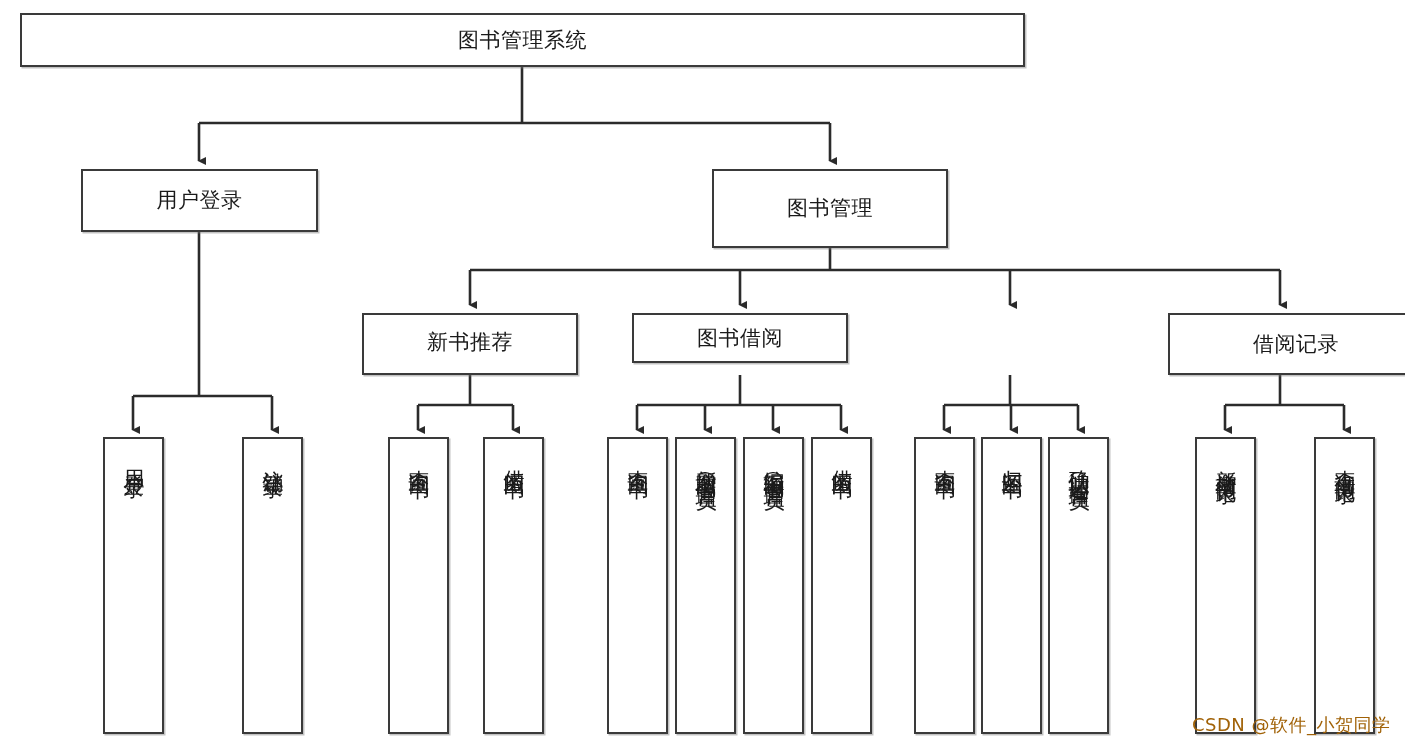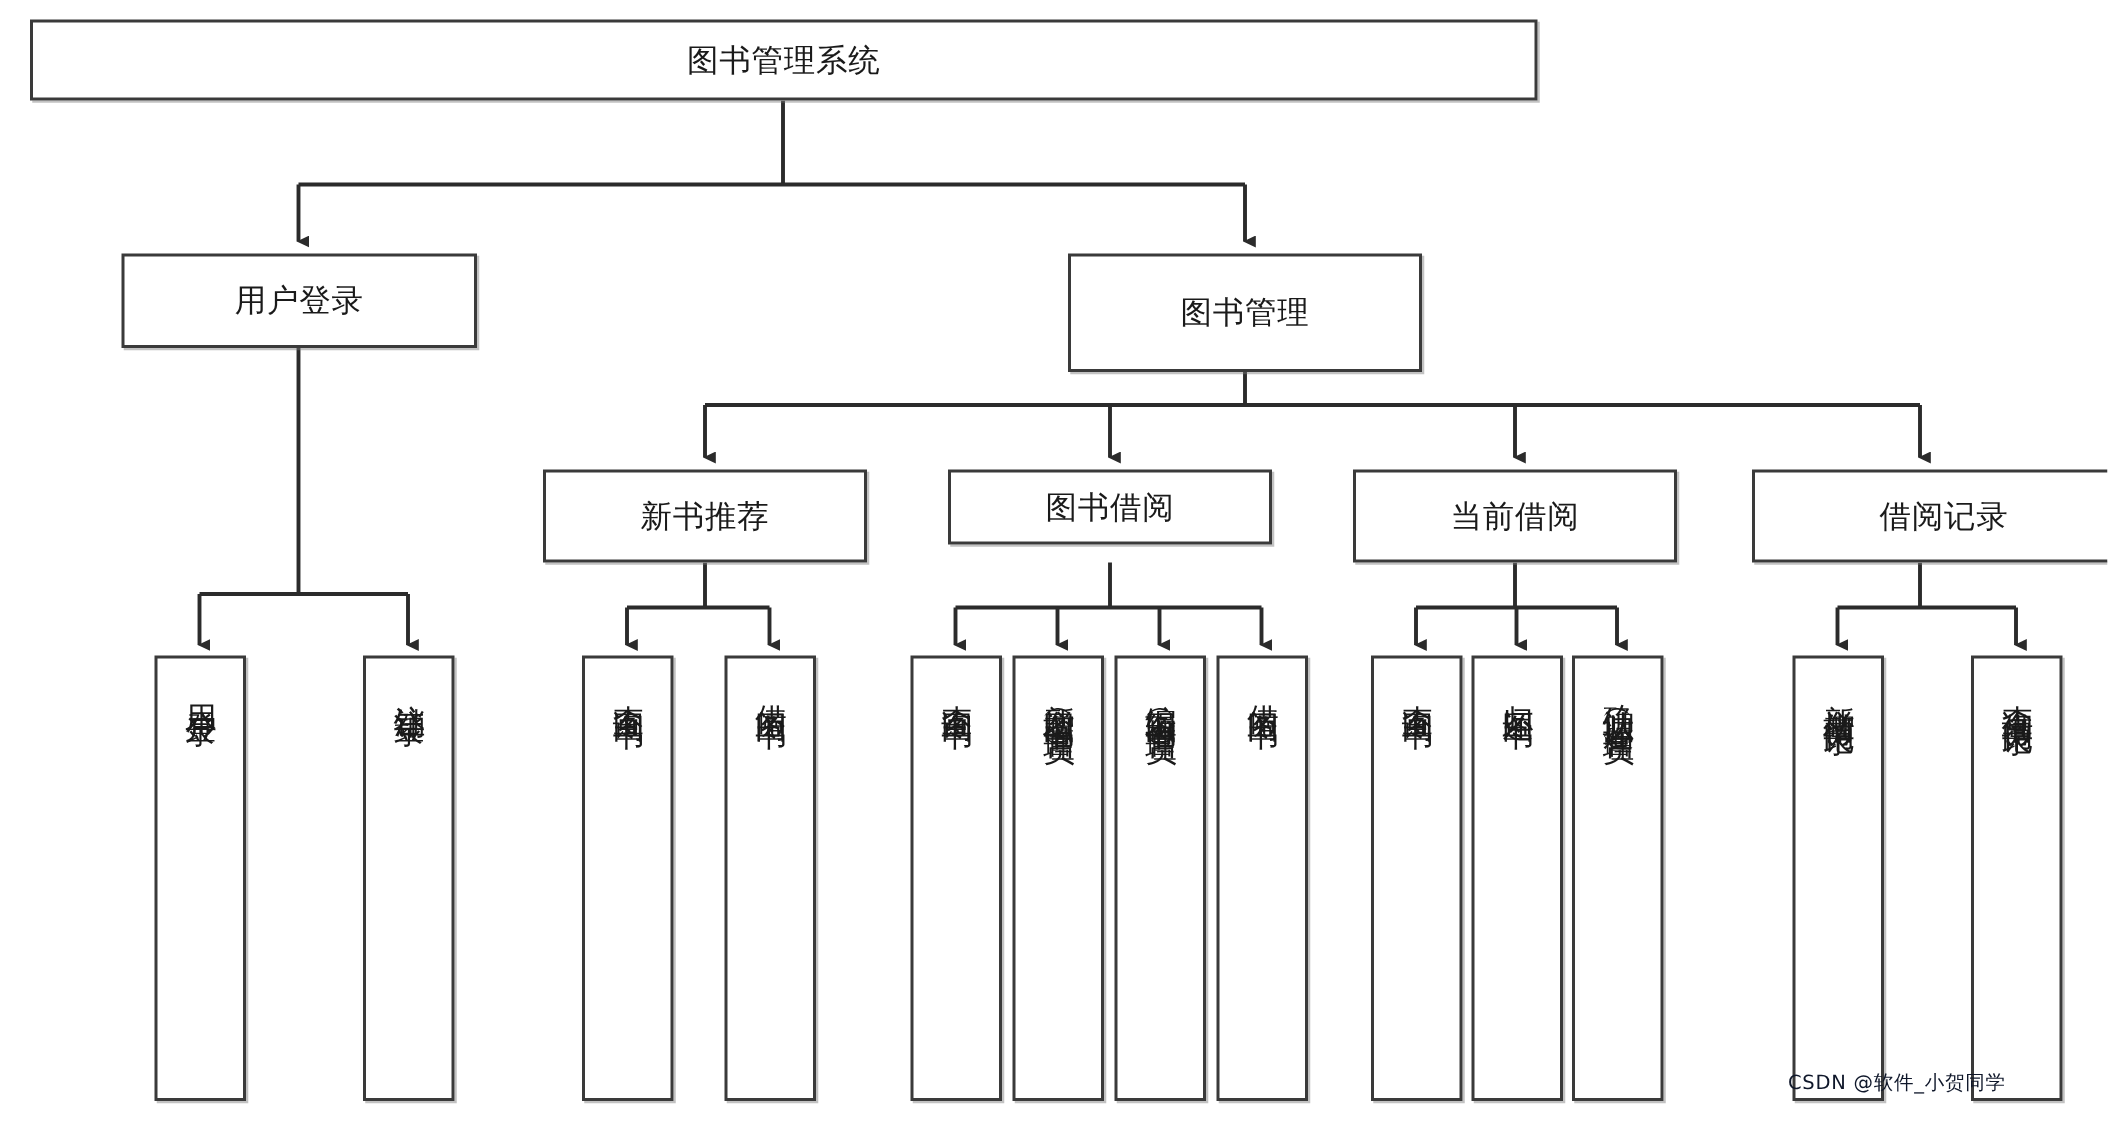--- a/index.html
+++ b/index.html
@@ -52,22 +52,22 @@
   .node.vertical .label {
     writing-mode: vertical-rl;
     text-orientation: upright;
     white-space: nowrap;
     font-size: 21px;
     letter-spacing: 3px;
     line-height: 1;
   }
   .watermark {
     position: absolute;
-    color: #0f172a;
-    font-size: 13px;
+    color: #a16207;
+    font-size: 18px;
     white-space: nowrap;
     letter-spacing: 0.5px;
     user-select: none;
   }
 </style>
 </head>
 <body>
 
 <div id="diagram-root">
 
@@ -128,31 +128,28 @@
   </div>
 
   <div class="node" style="left:81px; top:169px; width:237px; height:63px;">
     <span class="label">用户登录</span>
   </div>
 
   <div class="node" style="left:712px; top:169px; width:236px; height:79px;">
     <span class="label">图书管理</span>
   </div>
 
-  <div class="node" style="left:362px; top:313px; width:216px; height:62px;">
+  <div class="node" style="left:362px; top:313px; width:216px; height:62px;font-family:Liberation Mono, monospace;">
     <span class="label">新书推荐</span>
   </div>
 
   <div class="node" style="left:632px; top:313px; width:216px; height:50px;">
     <span class="label">图书借阅</span>
   </div>
 
-  <div class="node" style="left:902px; top:313px; width:216px; height:62px;">
-    <span class="label">当前借阅</span>
-  </div>
 
   <div class="node" style="left:1168px; top:313px; width:256px; height:62px;">
     <span class="label">借阅记录</span>
   </div>
 
   <div class="node vertical" style="left:103px; top:437px; width:61px; height:297px;">
     <span class="label">用户登录</span>
   </div>
 
   <div class="node vertical" style="left:242px; top:437px; width:61px; height:297px;">

